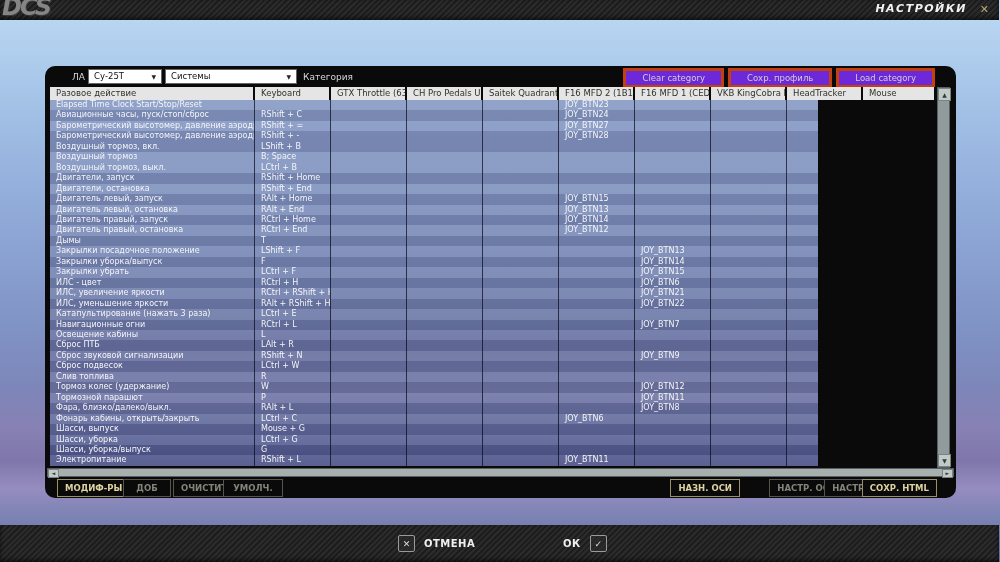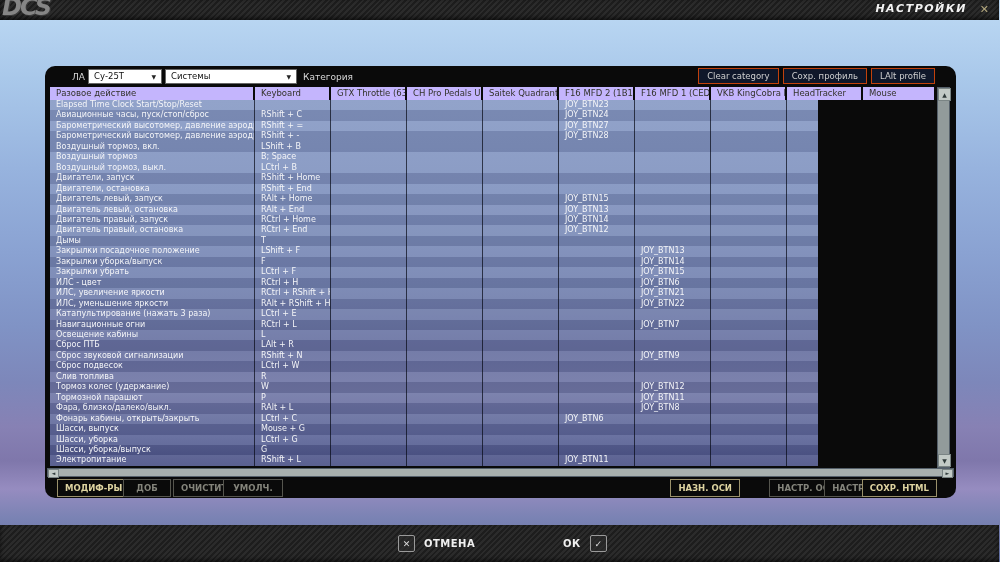--- a/index.html
+++ b/index.html
@@ -32,26 +32,26 @@
   .tab.active{background:linear-gradient(180deg,#e2e189,#cfce6e);}
   
   #dialog{position:absolute;left:45px;top:55px;width:911px;height:432px;
     background:#0a0a0a;border-radius:10px;margin-top:11px;}
   .tlabel{position:absolute;font-size:9px;color:#d8d8d8;top:6px;}
   .select{position:absolute;top:3px;height:13px;background:#fff;color:#101010;font-size:8.5px;
     line-height:13px;padding:0 5px;display:flex;justify-content:space-between;align-items:center;
     border:1px solid #666;}
   .select .arr{font-size:6px;color:#222;margin-left:4px;}
   .tb-buttons{position:absolute;right:21px;top:2px;display:flex;gap:4px;}
-  .btn{background:#0f172a;border:1px solid #c2410c;color:#cfcfcf;font-size:8.5px;
-    padding:2px 8px;white-space:nowrap;}
+  .btn{background:#6d28d9;border:3px solid #c2410c;color:#cfcfcf;font-size:8.5px;
+    padding:2px 16px;white-space:nowrap;}
   
   #thead{position:absolute;left:5px;top:21px;width:886px;height:13px;display:grid;
     grid-template-columns:205px repeat(8,76px) 73px;}
-  .hcell{background:#c4b5fd;color:#32322a;font-size:8.5px;line-height:13px;padding-left:6px;
+  .hcell{background:#e5e5e5;color:#32322a;font-size:8.5px;line-height:13px;padding-left:6px;
     border-right:2px solid #0a0a0a;white-space:nowrap;overflow:hidden;}
   #tbody{position:absolute;left:5px;top:34px;width:768px;height:366px;overflow:hidden;
     background:linear-gradient(180deg,#8a9cc6 0%,#8294c0 25%,#7685b2 50%,#6a73a2 68%,
       #747aa8 80%,#5f689a 92%,#4e5588 100%);}
   .trow{display:grid;grid-template-columns:205px repeat(8,76px) 73px;height:10.46px;}
   .trow.odd{background:rgba(255,255,255,.07);}
   .trow.even{background:rgba(8,10,38,.12);}
   .tcell{border-right:1px solid rgba(6,9,20,.7);padding-left:6px;font-size:8px;
     line-height:10.5px;color:#f4f5f8;white-space:nowrap;overflow:hidden;}
   
@@ -104,21 +104,21 @@
   <div class="select" style="left:120px;width:120px;">
     <span>Системы</span>
     <span class="arr">▼</span>
   </div>
 
   <div class="tlabel" style="left:258px;">Категория</div>
 
   <div class="tb-buttons">
     <div class="btn">Clear category</div>
     <div class="btn">Сохр. профиль</div>
-    <div class="btn">LAlt profile</div>
+    <div class="btn">Load category</div>
   </div>
 
   <div id="thead">
       <div class="hcell">Разовое действие</div>
       <div class="hcell">Keyboard</div>
       <div class="hcell">GTX Throttle  (6360</div>
       <div class="hcell">CH Pro Pedals USB (</div>
       <div class="hcell">Saitek Quadrant AC(</div>
       <div class="hcell">F16 MFD 2 (1B1A03</div>
       <div class="hcell">F16 MFD 1 (CED99D</div>

